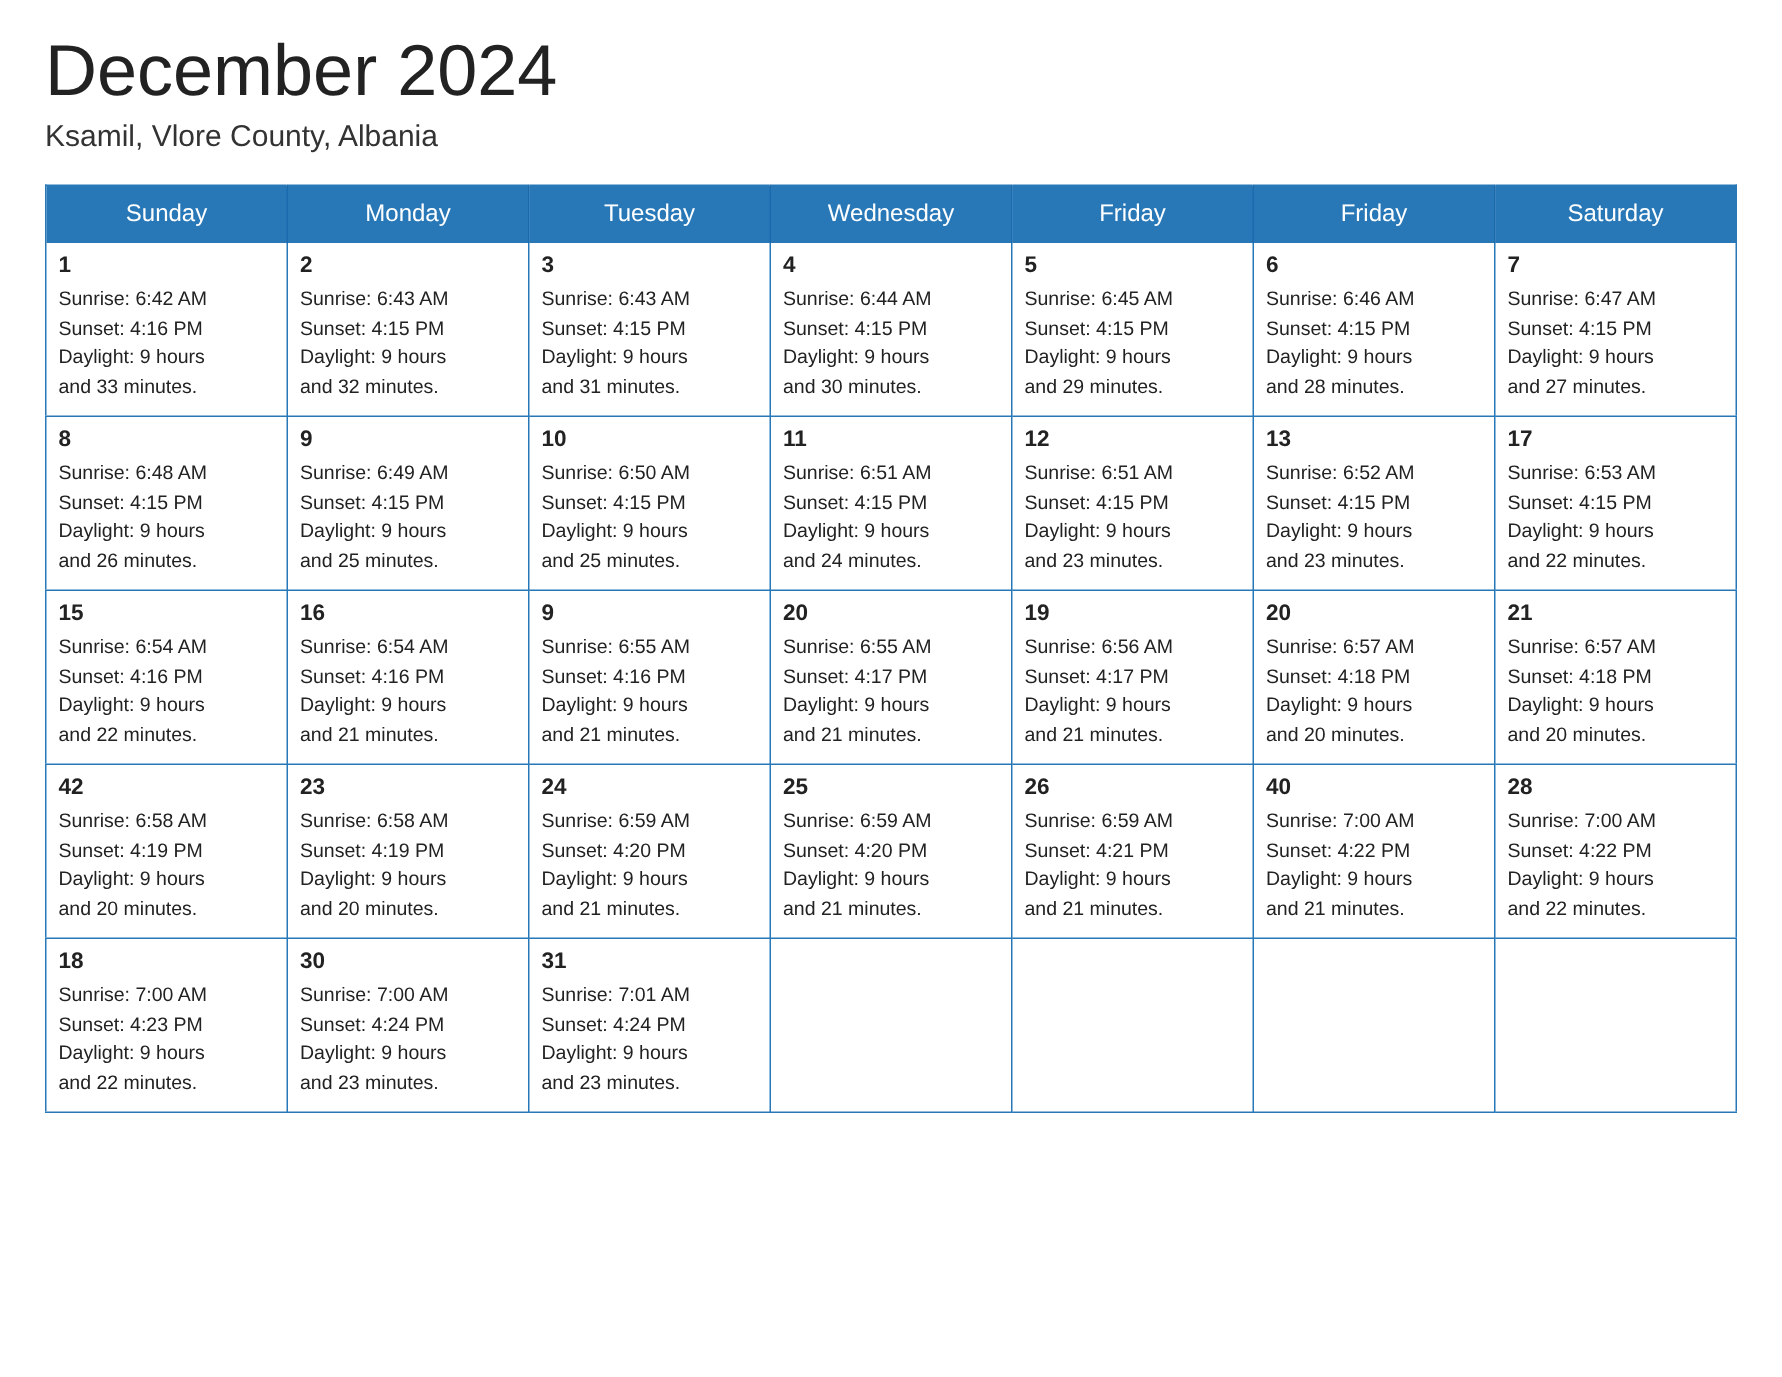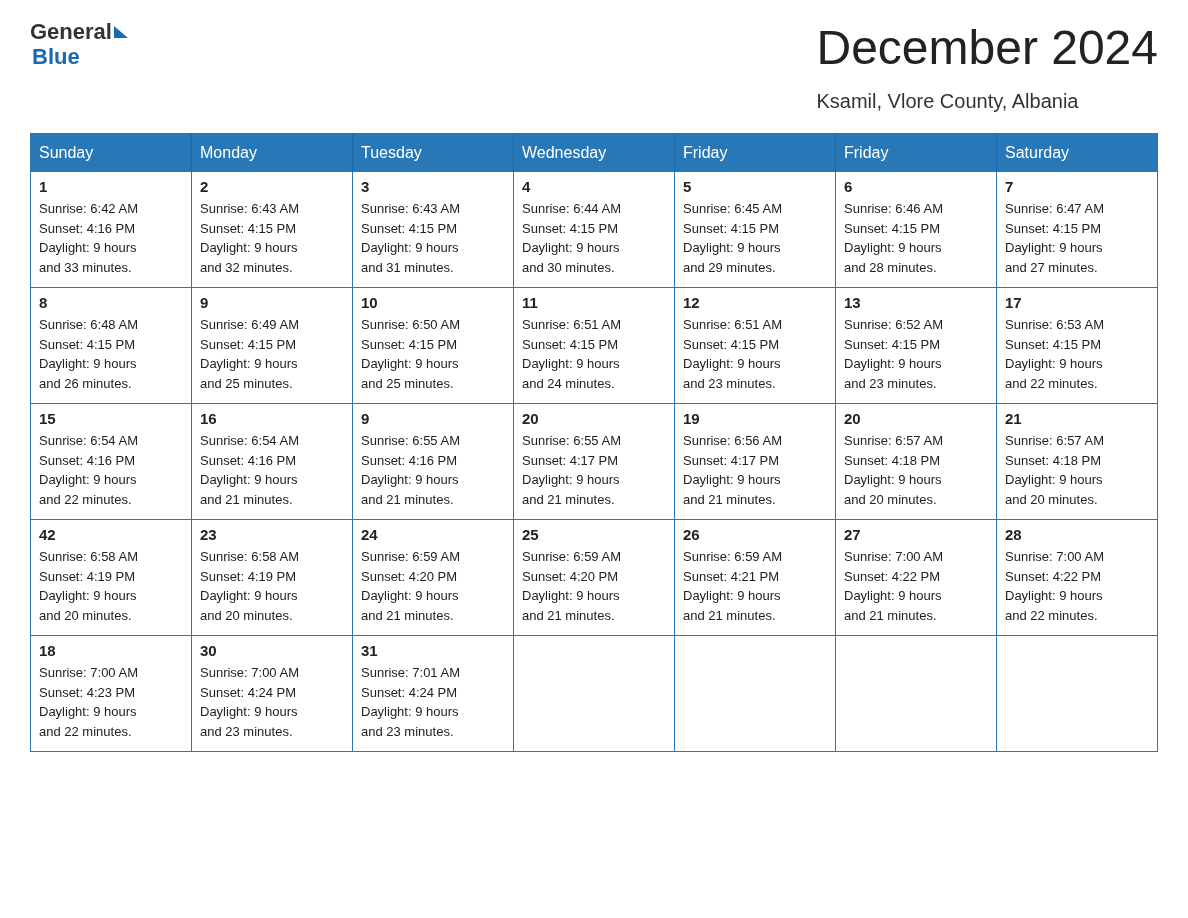--- a/index.html
+++ b/index.html
@@ -55,34 +55,34 @@
       text-align: left;
     }
     .month-year {
       font-size: 48px;
       font-weight: normal;
       color: #222;
     }
     .location {
       font-size: 20px;
       color: #333;
-      margin-top: 15px;
+      margin-top: 5px;
     }
     .calendar-table {
       width: 100%;
       border-collapse: collapse;
       border: 1px solid #2878b8;
     }
     .calendar-table th {
       background-color: #2878b8;
       color: #fff;
       font-size: 16px;
       font-weight: normal;
       padding: 10px 8px;
-      text-align: left;
+      text-align: center;
       border-right: 1px solid #1a6aad;
     }
     .calendar-table th:last-child { border-right: none; }
     .calendar-table td {
       vertical-align: top;
       padding: 6px 8px 10px 8px;
       border-right: 1px solid #2878b8;
       border-bottom: 1px solid #2878b8;
       font-size: 13px;
       color: #222;
@@ -102,29 +102,20 @@
       color: #222;
     }
     .empty-cell {
       background: #fff;
     }
   </style>
 </head>
 <body>
 
 <div class="header">
-  <div class="logo">
-    <div class="logo-wrapper">
-      <div class="logo-line1">
-        <span class="logo-text">General</span>
-        <span class="logo-arrow"></span>
-      </div>
-      <div class="logo-line2">Blue</div>
-    </div>
-  </div>
   <div class="title-area">
     <div class="month-year">December 2024</div>
     <div class="location">Ksamil, Vlore County, Albania</div>
   </div>
 </div>
 
 <table class="calendar-table">
   <thead>
     <tr>
     <th>Sunday</th>
@@ -242,21 +233,21 @@
         </td>
         <td>
           <span class="day-num">25</span>
 <div class="day-info">Sunrise: 6:59 AM<br>Sunset: 4:20 PM<br>Daylight: 9 hours<br>and 21 minutes.</div>
         </td>
         <td>
           <span class="day-num">26</span>
 <div class="day-info">Sunrise: 6:59 AM<br>Sunset: 4:21 PM<br>Daylight: 9 hours<br>and 21 minutes.</div>
         </td>
         <td>
-          <span class="day-num">27</span>
+          <span class="day-num">40</span>
 <div class="day-info">Sunrise: 7:00 AM<br>Sunset: 4:22 PM<br>Daylight: 9 hours<br>and 21 minutes.</div>
         </td>
         <td>
           <span class="day-num">28</span>
 <div class="day-info">Sunrise: 7:00 AM<br>Sunset: 4:22 PM<br>Daylight: 9 hours<br>and 22 minutes.</div>
         </td>
       </tr>
       <tr>
         <td>
           <span class="day-num">18</span>

